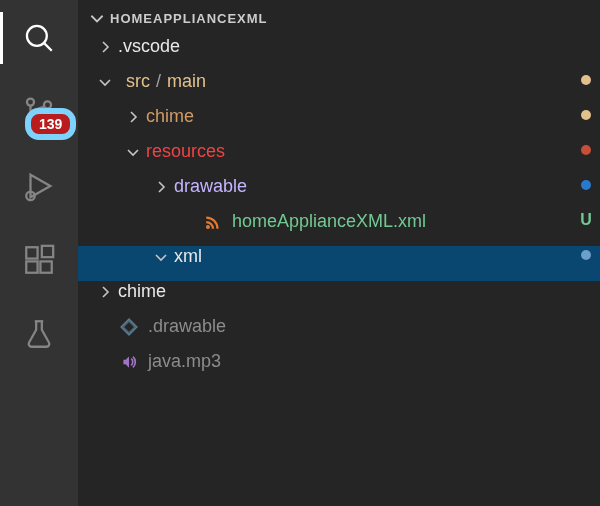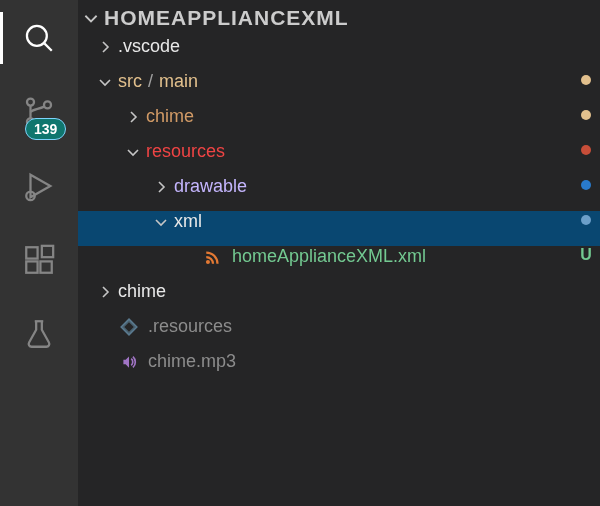--- a/index.html
+++ b/index.html
@@ -41,41 +41,41 @@
     left:-19px;
     top:-6px;
     width:3px;
     height:52px;
     background:#ffffff;
   }
   .badge {
     position: absolute;
     bottom: -8px;
     left: 6px;
-    background: #0f766e;
+    background: #b91c1c;
     color: #ffffff;
     font-size: 14px;
     font-weight: 600;
     padding: 2px 8px;
     border-radius: 14px;
-    border: 1px solid #7dd3fc;
+    border: 6px solid #7dd3fc;
   }
   .sidebar {
     flex: 1;
     background: #252526;
     display:flex;
     flex-direction:column;
   }
   .section-header {
     display:flex;
     align-items:center;
     height: 36px;
-    padding-left: 2px;
+    padding-left: 8px;
     font-weight: 700;
-    font-size: 21px;
+    font-size: 13px;
     letter-spacing: 1px;
     color: #cccccc;
     text-transform: uppercase;
   }
   .tree {
     flex:1;
   }
   .row {
     display:flex;
     align-items:flex-start;
@@ -103,21 +103,21 @@
   .path-sep { margin: 0 6px; color: #a0a0a0; }
   .status {
     width: 28px;
     text-align:center;
     font-size: 16px;
     font-weight:600;
     flex-shrink:0;
   }
   .dot { width:10px;height:10px;border-radius:50%;display:inline-block;}
   .clr-white { color:#e8e8e8; }
-  .clr-yellow { color:#e2c08d; }
+  .clr-yellow { color:#e2c08d;margin-left:8px; }
   .clr-orange { color:#d19a66; }
   .clr-red   { color:#ef4444; }
   .clr-salmon{ color:#c4b5fd; }
   .clr-green { color:#73c991; }
   .clr-muted { color:#8c8c8c; }
 </style>
 </head>
 <body>
 
 <div class="activity-bar" id="activity-bar">
@@ -211,72 +211,72 @@
       <div class="row">
         <span class="indent" style="width: 72px;"></span>
         <span class="chev">
           <svg width="16" height="16" viewBox="0 0 16 16">
             <path fill="none" stroke="currentColor" stroke-width="1.6" d="M6 3l5 5-5 5"></path>
           </svg>
         </span>
         <span class="label clr-salmon">drawable</span>
         <span class="status"><span class="dot" style="background: rgb(41, 122, 204);"></span></span>
       </div>
-      <div class="row selected">
-        <span class="indent" style="width: 72px;"></span>
-        <span class="chev">
-          <svg width="16" height="16" viewBox="0 0 16 16">
-            <path fill="none" stroke="currentColor" stroke-width="1.6" d="M3 6l5 5 5-5"></path>
-          </svg>
-        </span>
-        <span class="label clr-white">xml</span>
-        <span class="status"><span class="dot" style="background: rgb(108, 159, 201);"></span></span>
-      </div>
       <div class="row">
         <span class="indent" style="width: 100px;"></span>
         <span class="chev"></span>
         <span class="file-icon" style="color: rgb(227, 121, 51);">
           <svg width="18" height="18" viewBox="0 0 16 16" fill="currentColor">
             <circle cx="3.5" cy="12.5" r="1.8"></circle>
             <path d="M2 7a7 7 0 0 1 7 7h-2a5 5 0 0 0-5-5z"></path>
             <path d="M2 3a11 11 0 0 1 11 11h-2A9 9 0 0 0 2 5z"></path>
           </svg>
         </span>
         <span class="label clr-green">homeApplianceXML.xml</span>
         <span class="status" style="color: rgb(115, 201, 145);">U</span>
       </div>
+      <div class="row selected">
+        <span class="indent" style="width: 72px;"></span>
+        <span class="chev">
+          <svg width="16" height="16" viewBox="0 0 16 16">
+            <path fill="none" stroke="currentColor" stroke-width="1.6" d="M3 6l5 5 5-5"></path>
+          </svg>
+        </span>
+        <span class="label clr-white">xml</span>
+        <span class="status"><span class="dot" style="background: rgb(108, 159, 201);"></span></span>
+      </div>
       <div class="row">
         <span class="indent" style="width: 16px;"></span>
         <span class="chev">
           <svg width="16" height="16" viewBox="0 0 16 16">
             <path fill="none" stroke="currentColor" stroke-width="1.6" d="M6 3l5 5-5 5"></path>
           </svg>
         </span>
         <span class="label clr-white">chime</span>
         <span class="status"></span>
       </div>
       <div class="row">
         <span class="indent" style="width: 16px;"></span>
         <span class="chev"></span>
         <span class="file-icon" style="color: rgb(90, 122, 143);">
           <svg width="18" height="18" viewBox="0 0 16 16" fill="currentColor">
             <path d="M8 1l7 7-7 7-7-7 7-7zm0 2.8L3.8 8 8 12.2 12.2 8 8 3.8z" opacity=".7"></path>
             <path d="M8 1l7 7-7 7-7-7z" fill="none" stroke="currentColor" stroke-width="1.3"></path>
           </svg>
         </span>
-        <span class="label clr-muted">.resources</span>
+        <span class="label clr-muted">.drawable</span>
         <span class="status"></span>
       </div>
       <div class="row">
         <span class="indent" style="width: 16px;"></span>
         <span class="chev"></span>
         <span class="file-icon" style="color: rgb(160, 116, 196);">
           <svg width="18" height="18" viewBox="0 0 16 16" fill="currentColor">
             <path d="M3 6h2l3-3v10l-3-3H3z"></path>
             <path d="M10 5a4 4 0 0 1 0 6" fill="none" stroke="currentColor" stroke-width="1.5"></path>
             <path d="M11.5 3.2a6.5 6.5 0 0 1 0 9.6" fill="none" stroke="currentColor" stroke-width="1.5"></path>
           </svg>
         </span>
-        <span class="label clr-muted">chime.mp3</span>
+        <span class="label clr-muted">java.mp3</span>
         <span class="status"></span>
       </div>
     </div>
 </div>
 
 </body></html>

